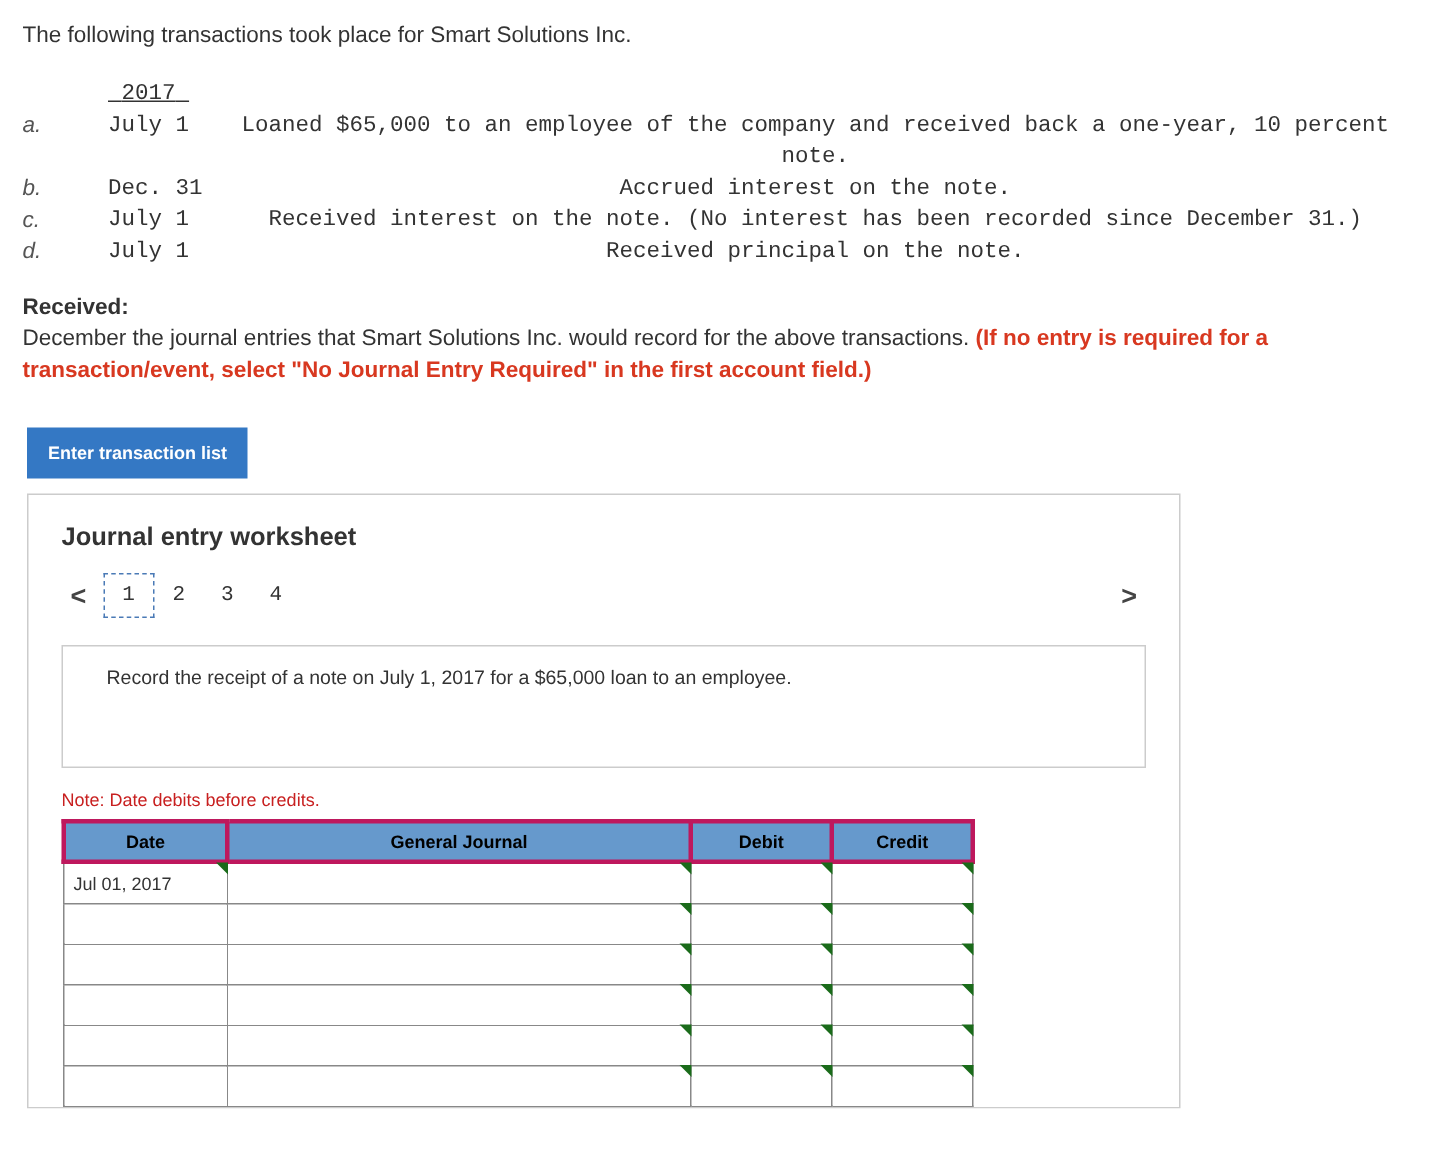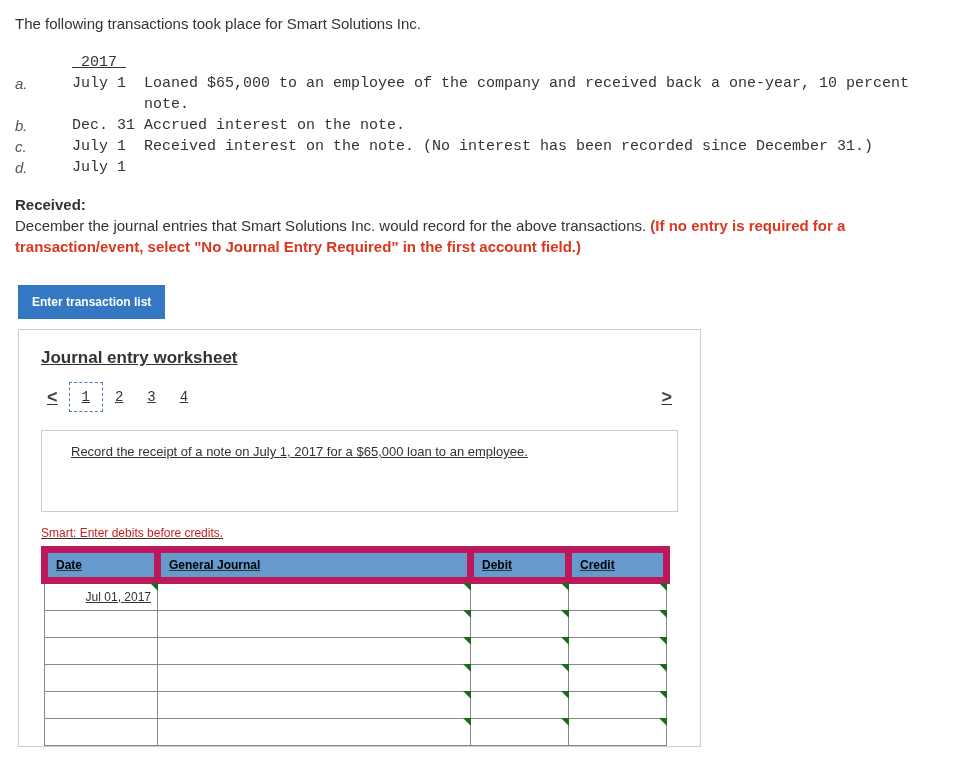--- a/index.html
+++ b/index.html
@@ -32,20 +32,21 @@
     font-family: Arial, sans-serif;
     font-style: italic;
     color: #555;
   }
   .txn-date {
     width: 72px;
     flex-shrink: 0;
   }
   .txn-desc {
     flex: 1;
+    text-align: center;
   }
   .required {
     font-weight: bold;
     margin-bottom: 2px;
   }
   .req-text {
     line-height: 1.4;
     margin-bottom: 28px;
   }
   .red-bold {
@@ -58,25 +59,24 @@
     font-size: 12px;
     font-weight: bold;
     padding: 10px 14px;
     border: none;
     cursor: pointer;
     margin-bottom: 10px;
     margin-left: 3px;
   }
   .worksheet-box {
     border: 1px solid #ccc;
-    width: 683px;
+    width: 769px;
     padding: 18px 22px 0 22px;
     margin-left: 3px;
     box-sizing: border-box;
-    text-decoration: underline;
   }
   .ws-title {
     font-family: Verdana, sans-serif;
     font-weight: bold;
     font-size: 17px;
     margin-bottom: 14px;
   }
   .tab-row {
     display: flex;
     align-items: center;
@@ -118,24 +118,24 @@
     font-size: 12px;
     margin-bottom: 6px;
   }
   table.journal {
     border-collapse: collapse;
     font-family: Verdana, sans-serif;
     font-size: 12px;
   }
   table.journal th {
     background: #6699cc;
-    border: 7px solid #be185d;
+    border: 3px solid #be185d;
     padding: 5px 8px;
     font-weight: bold;
-    text-align: left;
+    text-align: center;
     color: #000;
   }
   table.journal td {
     border: 1px solid #888;
     height: 22px;
     padding: 2px 6px;
     position: relative;
     background: #fff;
   }
   .col-date { width: 90px; }
@@ -145,21 +145,21 @@
   .tick {
     position: absolute;
     right: -1px;
     top: -1px;
     width: 0;
     height: 0;
     border-top: 8px solid #1a6b1a;
     border-left: 8px solid transparent;
   }
   .date-cell {
-    text-align: right;
+    text-align: left;
     margin-top: 40px;
   }
 </style>
 </head>
 <body>
 
 
 
 <div class="intro">The following transactions took place for Smart Solutions Inc.</div>
 
@@ -180,20 +180,21 @@
     <span class="txn-desc">Accrued interest on the note.</span>
   </div>
   <div class="txn-row">
     <span class="txn-label">c.</span>
     <span class="txn-date">July  1</span>
     <span class="txn-desc">Received interest on the note. (No interest has been recorded since December 31.)</span>
   </div>
   <div class="txn-row">
     <span class="txn-label">d.</span>
     <span class="txn-date">July  1</span>
+    <span class="txn-desc">Received principal on the note.</span>
   </div>
 </div>
 
 <div class="required">Received:</div>
 <div class="req-text">
   <span>December the journal entries that Smart Solutions Inc. would record for the above transactions. </span><span class="red-bold">(If no entry is required for a transaction/event, select "No Journal Entry Required" in the first account field.)</span>
 </div>
 
 <button class="view-btn">Enter transaction list</button>
 
@@ -204,21 +205,21 @@
     <span class="chev">&lt;</span>
     <span class="tab active">1</span>
     <span class="tab">2</span>
     <span class="tab">3</span>
     <span class="tab">4</span>
     <span class="chev chev-right">&gt;</span>
   </div>
 
   <div class="instr-box">Record the receipt of a note on July 1, 2017 for a $65,000 loan to an employee.</div>
 
-  <div class="note-red">Smart: Enter debits before credits.</div>
+  <div class="note-red">Note: Date debits before credits.</div>
 
   <table class="journal">
     <tbody>
         <tr>
       <th class="col-date">Date</th>
       <th class="col-gj">General Journal</th>
       <th class="col-dr">Debit</th>
       <th class="col-cr">Credit</th>
     </tr>
     <tr>

